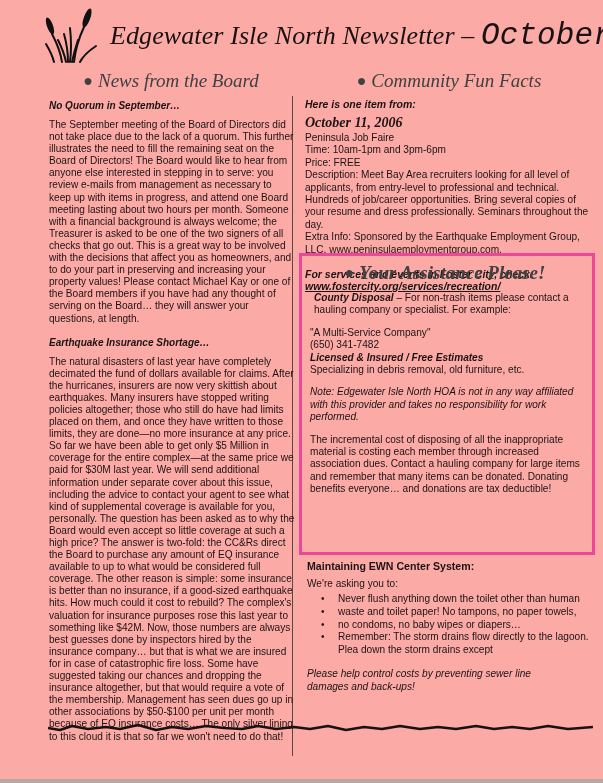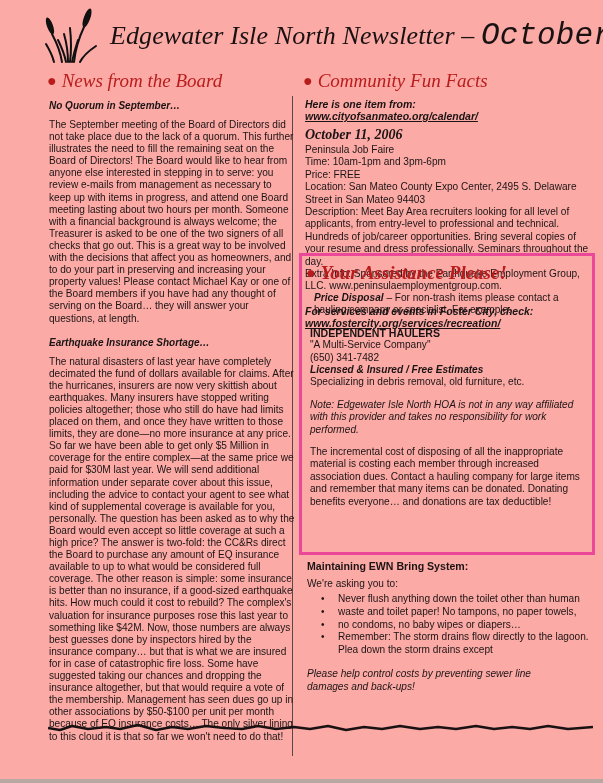--- a/index.html
+++ b/index.html
@@ -18,21 +18,21 @@
     font-size: 26px; color: #1a1212; white-space: nowrap; letter-spacing: 0.1px;
   }
   .title .big { font-size: 31px; font-family: Liberation Mono, monospace; }
   .divider {
     position: absolute; left: 292px; top: 96px; width: 1px; height: 660px; background: #5a4646;
   }
   .col-left { position: absolute; left: 49px; top: 70px; width: 246px; }
   .col-right { position: absolute; left: 305px; top: 70px; width: 290px; }
   .sec-head {
     font-family: "Liberation Serif", serif; font-style: italic; font-size: 19px;
-    color: #b91c1c; margin: 0 0 6px -2px; white-space: nowrap;
+    color: #404040; margin: 0 0 6px -2px; white-space: nowrap; text-align: center;
   }
   .sec-head .dot { font-style: normal; font-size: 16px; margin-right: 5px; vertical-align: 1px; }
   .sub { font-weight: bold; font-style: italic; font-size: 10px; margin: 8px 0 8px 0; }
   p.body { font-size: 10.1px; line-height: 12.1px; margin: 0; }
   .ul { text-decoration: underline; font-weight: bold; font-style: italic; font-size: 10.5px; }
   .date { font-family: "Liberation Serif", serif; font-style: italic; font-size: 14px; font-weight: bold; margin: 5px 0 1px 0; }
   .line { font-size: 10.1px; line-height: 12.4px; }
   .assist {
     position: absolute; left: 299px; top: 253px; width: 296px; height: 302px;
     border: 3px solid #ec4899; box-sizing: border-box; padding: 6px 8px 0 8px;
@@ -84,53 +84,50 @@
     <p class="body">The September meeting of the Board of Directors did not take place due to the lack of a quorum.  This further illustrates the need to fill the remaining seat on the Board of Directors!  The Board would like to hear from anyone else interested in stepping in to serve:  you review e-mails from management as necessary to keep up with items in progress, and attend one Board meeting lasting about two hours per month.  Someone with a financial background is always welcome; the Treasurer is asked to be one of the two signers of all checks that go out.  This is a great way to be involved with the decisions that affect you as homeowners, and to do your part in preserving and increasing your property values!  Please contact Michael Kay or one of the Board members if you have had any thought of serving on the Board… they will answer your questions, at length.</p>
     <div class="sub" style="margin-top:12px">Earthquake Insurance Shortage…</div>
     <p class="body">The natural disasters of last year have completely decimated the fund of dollars available for claims.  After the hurricanes, insurers are now very skittish about earthquakes.  Many insurers have stopped writing policies altogether; those who still do have had limits placed on them, and once they have written to those limits, they are done—no more insurance at any price.  So far we have been able to get only $5 Million in coverage for the entire complex—at the same price we paid for $30M last year.  We will send additional information under separate cover about this issue, including the advice to contact your agent to see what kind of supplemental coverage is available for you, personally.  The question has been asked as to why the Board would even accept so little coverage at such a high price?  The answer is two-fold:  the CC&amp;Rs direct the Board to purchase any amount of EQ insurance available to up to what would be considered full coverage.  The other reason is simple:  some insurance is better than no insurance, if a good-sized earthquake hits. How much could it cost to rebuild?  The complex's valuation for insurance purposes rose this last year to something like $42M. Now, those numbers are always best guesses done by inspectors hired by the insurance company… but that is what we are insured for in case of catastrophic fire loss.  Some have suggested taking our chances and dropping the insurance altogether, but that would require a vote of the membership.  Management has seen dues go up in other associations by $50-$100 per unit per month because of EQ insurance costs… The only silver lining to this cloud it is that so far we won't need to do that!</p>
   </div>
 
   <div class="col-right">
     <div class="sec-head">
       <span class="dot">●</span><span>Community Fun Facts</span>
     </div>
     <div class="bolditalic" style="font-size:10.5px">Here is one item from:</div>
-    <div class="ul">www.cityofsanmateo.org/calendar/</div>
     <div class="date">October 11, 2006</div>
     <div class="line">Peninsula Job Faire</div>
     <div class="line">Time: 10am-1pm and 3pm-6pm</div>
     <div class="line">Price: FREE</div>
-    <div class="line">Location: San Mateo County Expo Center, 2495 S. Delaware Street in San Mateo 94403</div>
     <div class="line">Description: Meet Bay Area recruiters looking for all level of applicants, from entry-level to professional and technical. Hundreds of job/career opportunities. Bring several copies of your resume and dress professionally. Seminars throughout the day.</div>
     <div class="line">Extra Info: Sponsored by the Earthquake Employment Group, LLC. www.peninsulaemploymentgroup.com.</div>
     <div class="bolditalic" style="font-size:10.5px;margin-top:12px">For services and events in Foster City, check:</div>
     <div class="ul">www.fostercity.org/services/recreation/</div>
   </div>
 
   <div class="assist">
     <div class="sec-head">
       <span class="dot">●</span><span>Your Assistance Please!</span>
     </div>
     <div class="line" style="padding-left:4px">
-      <span class="bolditalic">Price Disposal</span><span> – For non-trash items please contact a hauling company or specialist.  For example:</span>
+      <span class="bolditalic">County Disposal</span><span> – For non-trash items please contact a hauling company or specialist.  For example:</span>
     </div>
     <div style="height:10px"></div>
-    <div class="line bold" style="font-size:10.6px">INDEPENDENT HAULERS</div>
     <div class="line">"A Multi-Service Company"</div>
     <div class="line">(650) 341-7482</div>
     <div class="line bolditalic">Licensed &amp; Insured / Free Estimates</div>
     <div class="line">Specializing in debris removal, old furniture, etc.</div>
     <div style="height:10px"></div>
     <div class="line it">Note: Edgewater Isle North HOA is not in any way affiliated with this provider and takes no responsibility for work performed.</div>
     <div style="height:10px"></div>
     <div class="line">The incremental cost of disposing of all the inappropriate material is costing each member through increased association dues.  Contact a hauling company for large items and remember that many items can be donated.  Donating benefits everyone… and donations are tax deductible!</div>
   </div>
 
   <div class="sewer">
-    <div class="bold" style="font-size:10.6px">Maintaining EWN Bring System:</div>
+    <div class="bold" style="font-size:10.6px">Maintaining EWN Center System:</div>
     <div class="line" style="margin-top:6px">We're asking you to:</div>
     <ul>
       <li>Never flush anything down the toilet other than human</li>
       <li>waste and toilet paper!  No tampons, no paper towels,</li>
       <li>no condoms, no baby wipes or diapers…</li>
       <li>Remember:  The storm drains flow directly to the lagoon.  Plea down the storm drains except</li>
     </ul>
     <div class="line it" style="margin-top:10px;width:250px">Please help control costs by preventing sewer line damages and back-ups!</div>
   </div>
 

